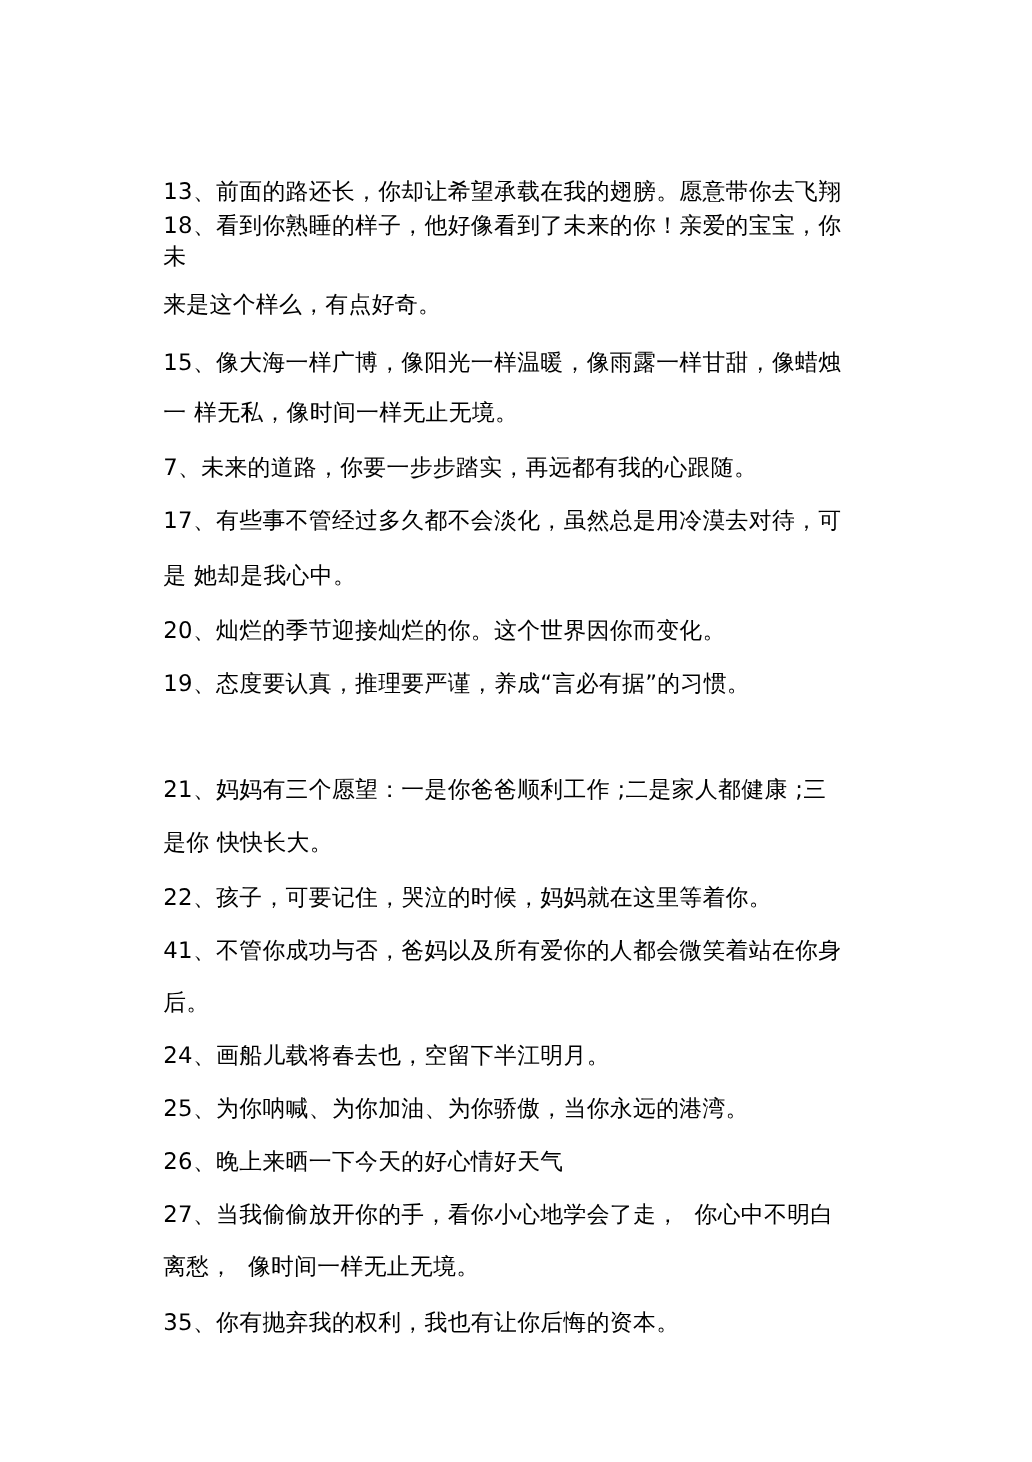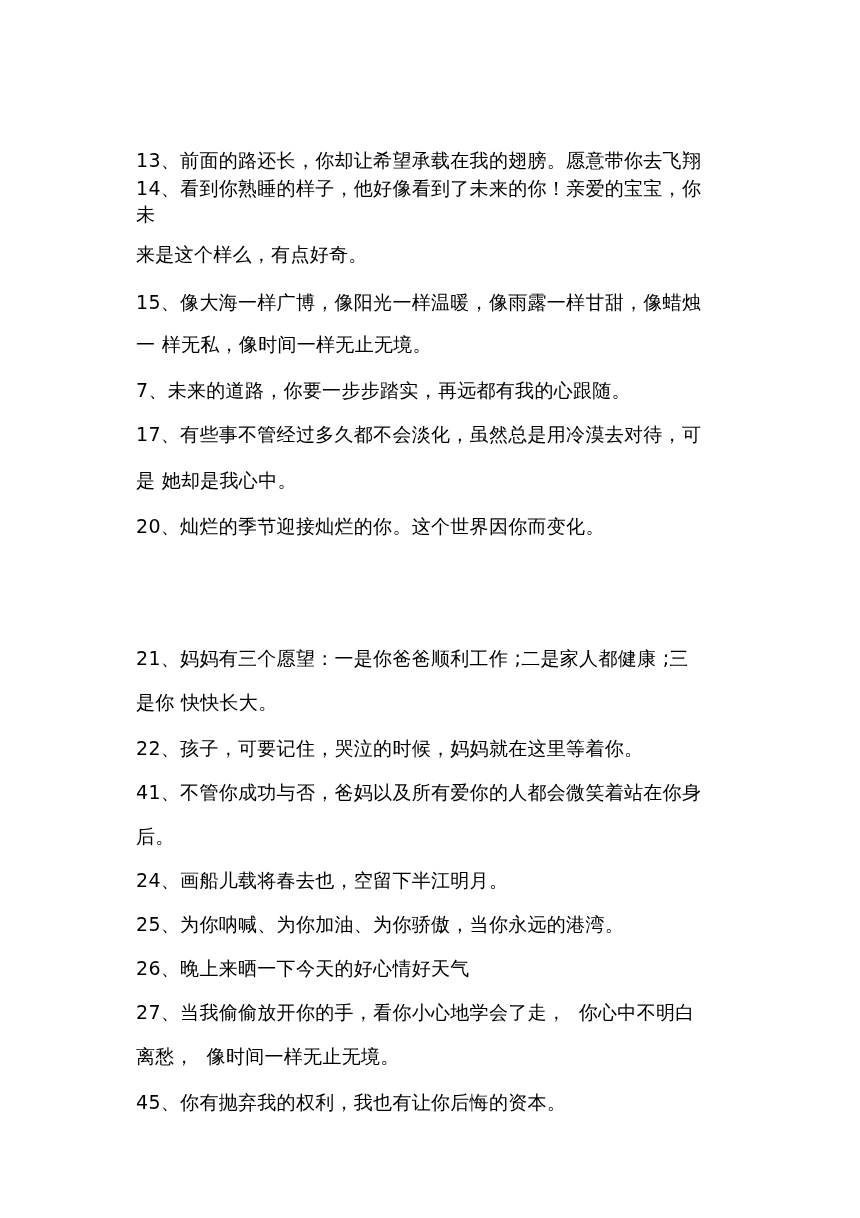--- a/index.html
+++ b/index.html
@@ -29,33 +29,34 @@
       line-height: 24px;
       white-space: pre;
       letter-spacing: 0.3px;
     }
   </style>
 </head>
 <body>
 
 <div class="page">
   <div class="line" style="top:108px">13、前面的路还长，你却让希望承载在我的翅膀。愿意带你去飞翔</div>
-  <div class="line" style="top:136px">14、看到你熟睡的样子，他好像看到了未来的你！亲爱的宝宝，你</div>
+  <div class="line" style="top:136px">18、看到你熟睡的样子，他好像看到了未来的你！亲爱的宝宝，你</div>
   <div class="line" style="top:162px">未</div>
   <div class="line" style="top:202px">来是这个样么，有点好奇。</div>
   <div class="line" style="top:250px">15、像大海一样广博，像阳光一样温暖，像雨露一样甘甜，像蜡烛</div>
   <div class="line" style="top:292px">一 样无私，像时间一样无止无境。</div>
   <div class="line" style="top:338px">7、未来的道路，你要一步步踏实，再远都有我的心跟随。</div>
   <div class="line" style="top:382px">17、有些事不管经过多久都不会淡化，虽然总是用冷漠去对待，可</div>
   <div class="line" style="top:428px">是 她却是我心中。</div>
   <div class="line" style="top:474px">20、灿烂的季节迎接灿烂的你。这个世界因你而变化。</div>
+  <div class="line" style="top:518px">19、态度要认真，推理要严谨，养成“言必有据”的习惯。</div>
   <div class="line" style="top:606px">21、妈妈有三个愿望：一是你爸爸顺利工作 ;二是家人都健康 ;三</div>
   <div class="line" style="top:650px">是你 快快长大。</div>
   <div class="line" style="top:696px">22、孩子，可要记住，哭泣的时候，妈妈就在这里等着你。</div>
   <div class="line" style="top:740px">41、不管你成功与否，爸妈以及所有爱你的人都会微笑着站在你身</div>
   <div class="line" style="top:784px">后。</div>
   <div class="line" style="top:828px">24、画船儿载将春去也，空留下半江明月。</div>
   <div class="line" style="top:872px">25、为你呐喊、为你加油、为你骄傲，当你永远的港湾。</div>
   <div class="line" style="top:916px">26、晚上来晒一下今天的好心情好天气</div>
   <div class="line" style="top:960px">27、当我偷偷放开你的手，看你小心地学会了走，  你心中不明白</div>
   <div class="line" style="top:1004px">离愁，  像时间一样无止无境。</div>
-  <div class="line" style="top:1050px">45、你有抛弃我的权利，我也有让你后悔的资本。</div>
+  <div class="line" style="top:1050px">35、你有抛弃我的权利，我也有让你后悔的资本。</div>
 </div>
 
 </body></html>

